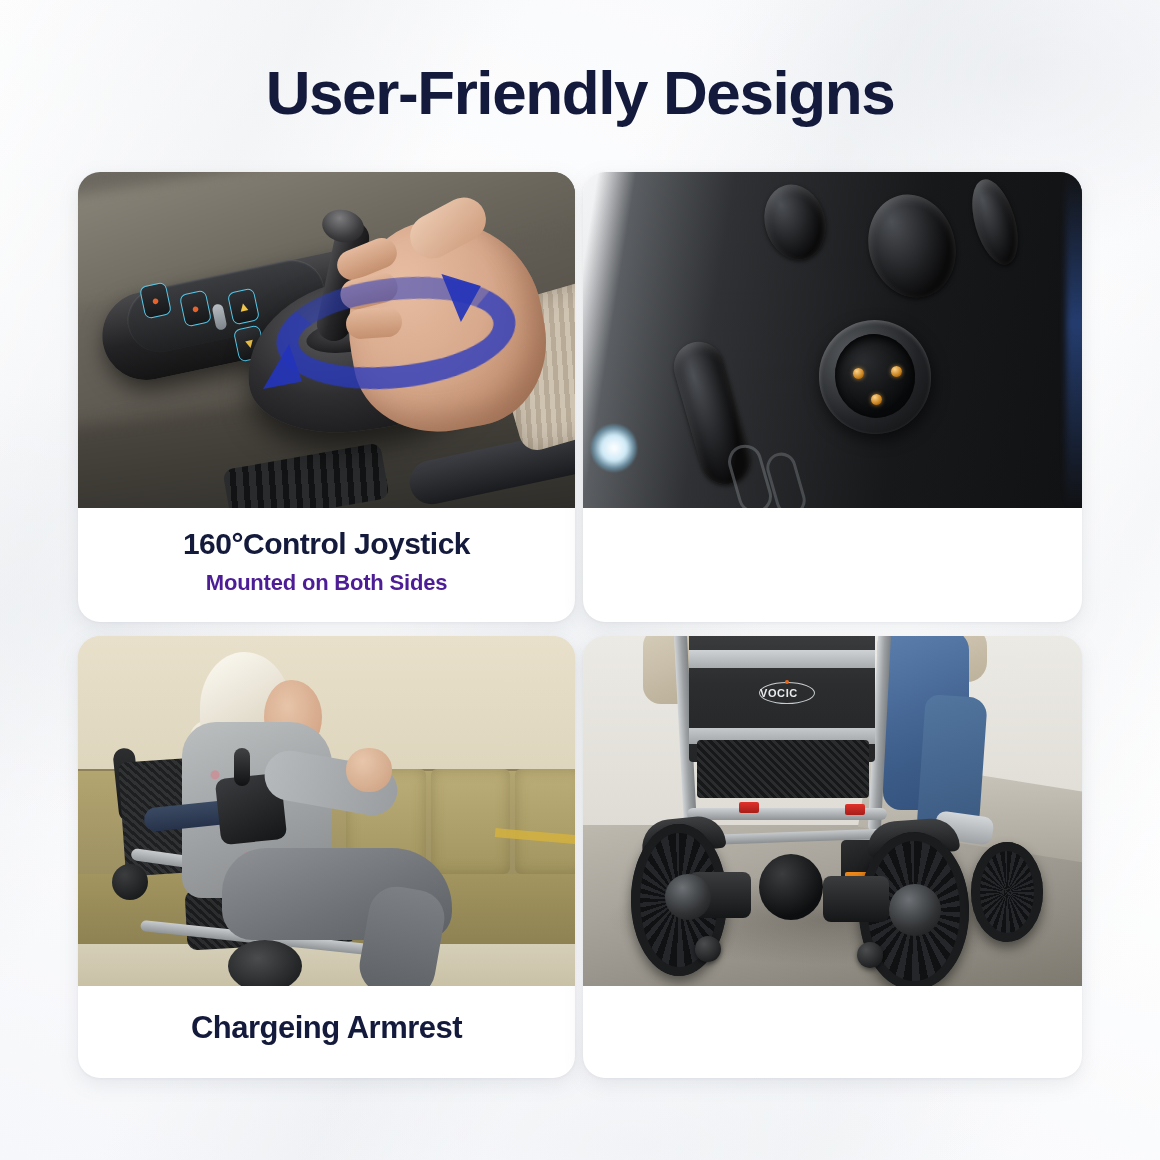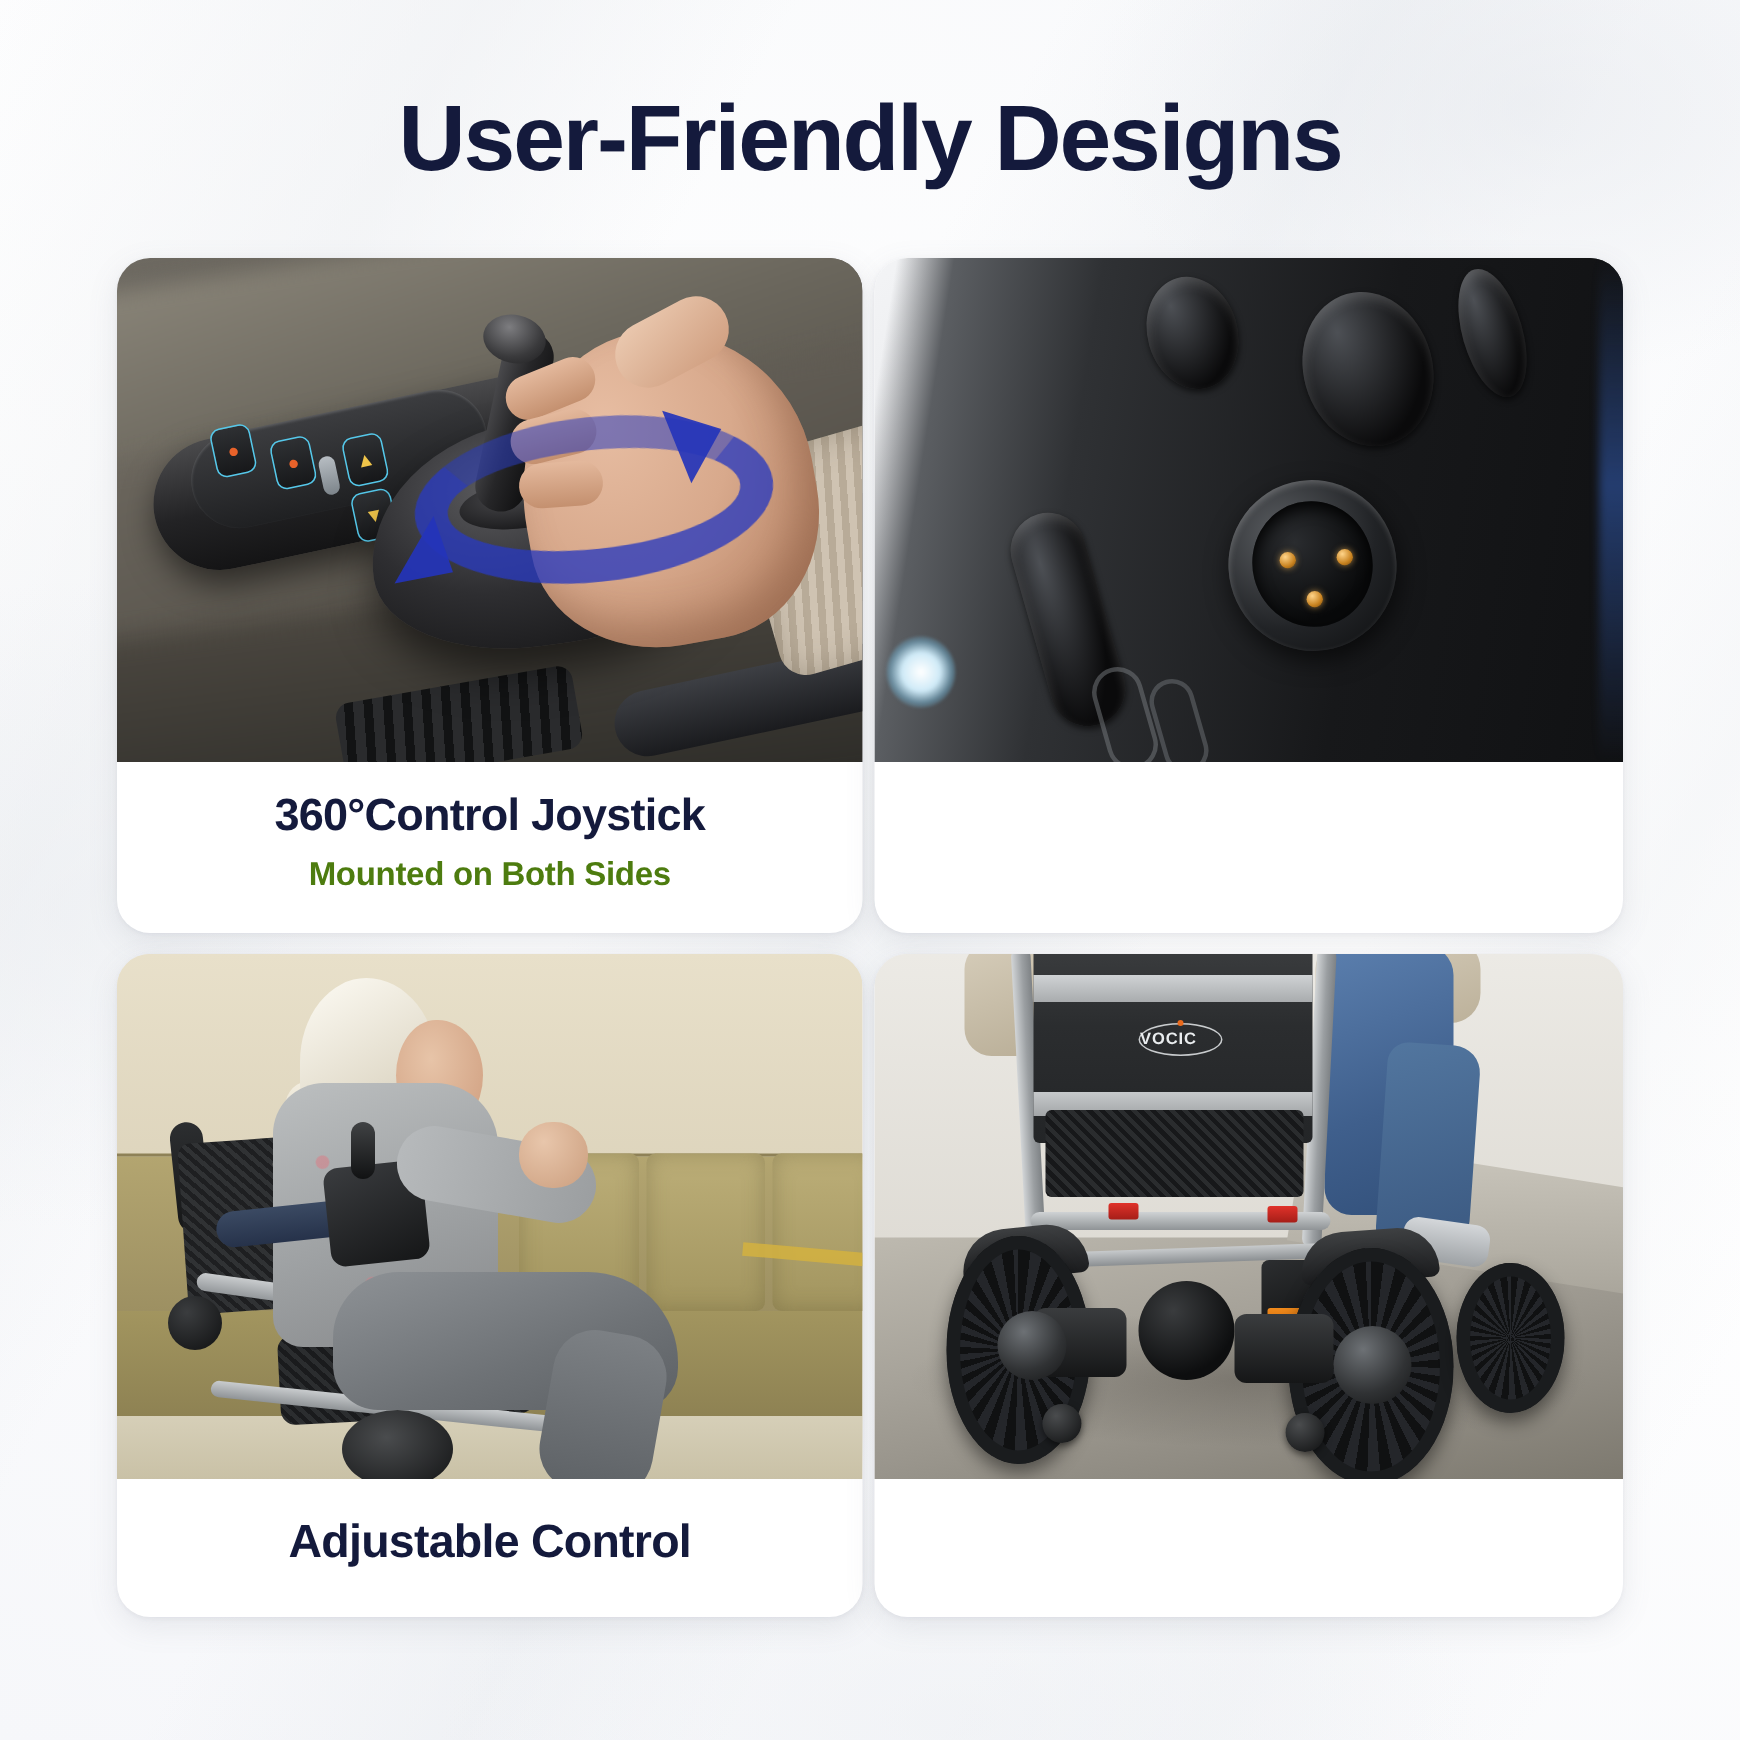--- a/index.html
+++ b/index.html
@@ -95,21 +95,21 @@
   .card-title {
     font-size: 30px;
     font-weight: 800;
     color: #141a3c;
     letter-spacing: -.5px;
     line-height: 1.18;
   }
   .card-sub {
     font-size: 22px;
     font-weight: 700;
-    color: #4d7c0f;
+    color: #4c1d95;
     letter-spacing: -.2px;
     margin-top: 8px;
     line-height: 1.2;
   }
   .r2 .card-title { font-size: 31px; }
 
   
   .ph-joy { background: linear-gradient(160deg,#6e6a62 0%,#57534c 30%,#3c3a36 62%,#2a2926 100%); }
   .ph-joy .concrete-a{
     position:absolute; left:-10%; top:-6%; width:130%; height:46%;
@@ -641,21 +641,21 @@
       <div class="finger f1"></div>
       <div class="finger f2"></div>
       <div class="finger f3"></div>
       <div class="thumb"></div>
 
       <div class="arrow-ring"></div>
       <div class="arrow-head ah-left"></div>
       <div class="arrow-head ah-right"></div>
     </div>
     <div class="card-caption">
-      <div class="card-title">360°Control Joystick</div>
+      <div class="card-title">160°Control Joystick</div>
       <div class="card-sub">Mounted on Both Sides</div>
     </div>
   </div>
 
   <div class="card r1">
     <div class="card-photo ph-chg">
       <div class="plate"></div>
       <div class="slot s1"></div>
       <div class="slot s2"></div>
       <div class="slot s3"></div>
@@ -699,21 +699,21 @@
       <div class="shin"></div>
 
       <div class="armrest"></div>
       <div class="ctrlbox"></div>
       <div class="ctrlstick"></div>
 
       <div class="arm"></div>
       <div class="hand2"></div>
     </div>
     <div class="card-caption">
-      <div class="card-title">Adjustable Control</div>
+      <div class="card-title">Chargeing Armrest</div>
     </div>
   </div>
 
   <div class="card r2">
     <div class="card-photo ph-roll">
       <div class="wall2"></div>
       <div class="ground"></div>
       <div class="kerb"></div>
       <div class="shadow-g"></div>
 

